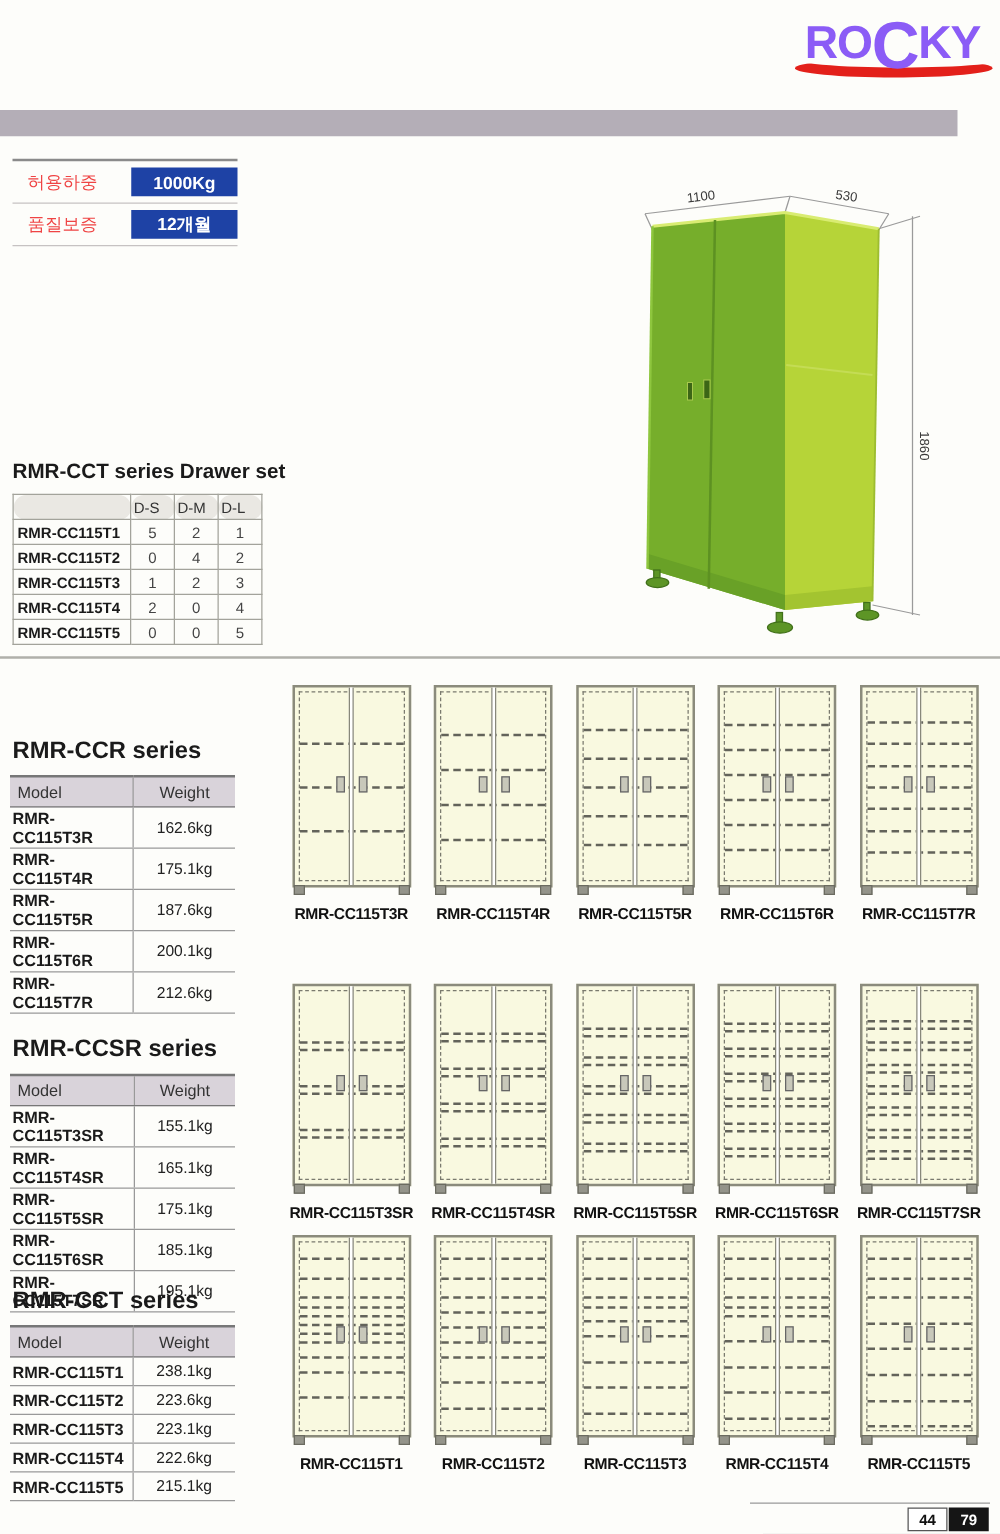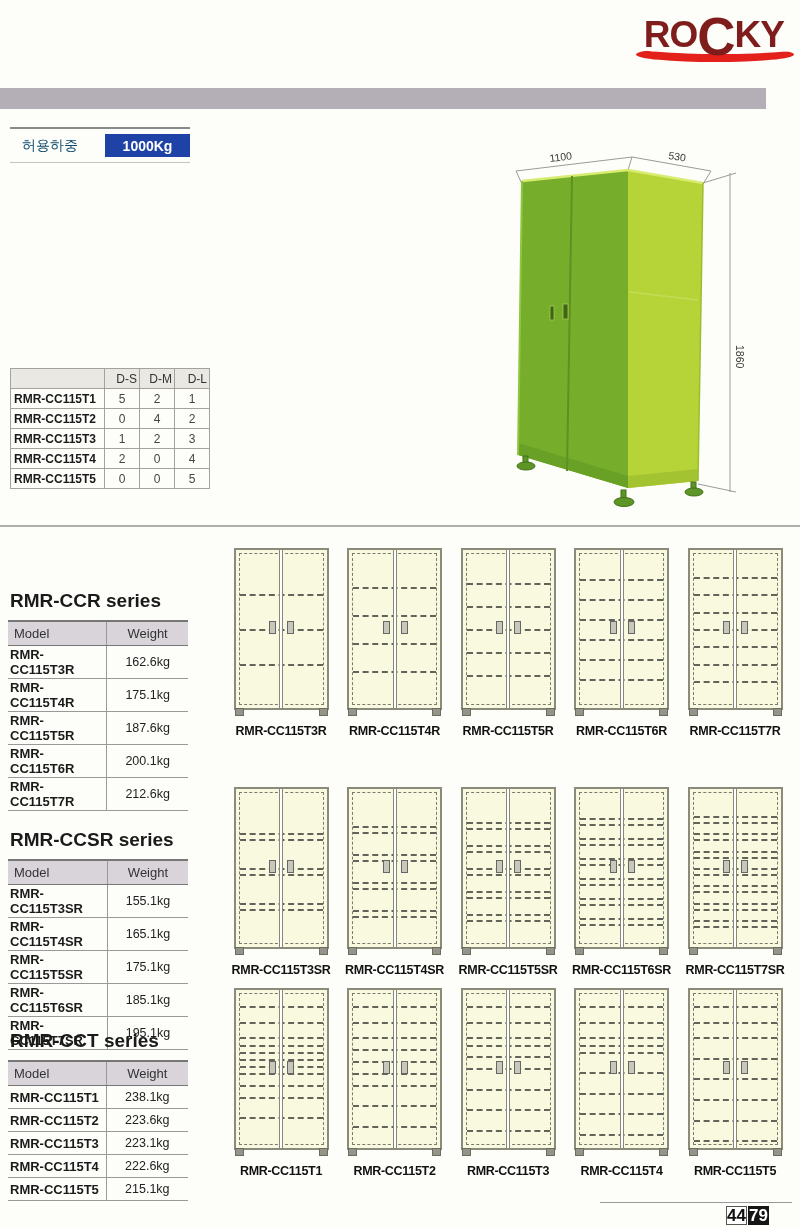--- a/index.html
+++ b/index.html
@@ -1,45 +1,45 @@
 <!DOCTYPE html>
 <html><head>
 <meta charset="utf-8">
 <style>
   html,body{margin:0;padding:0;background:#e8e8e8;}
   .page{position:relative;width:800px;height:1227px;margin:0 auto;background:#fdfdfa;
         font-family:"Liberation Sans", sans-serif;color:#1a1a1a;overflow:hidden;}
 
   
-  .logo{position:absolute;top:10px;right:16px;font-weight:bold;font-size:37px;color:#7f1d1d;line-height:1;white-space:nowrap;}
+  .logo{position:absolute;top:10px;right:16px;font-weight:bold;font-size:37px;color:#8b5cf6;line-height:1;white-space:nowrap;}
   .logo .lt{position:relative;z-index:2;letter-spacing:-1px;}
   .logo .c{font-size:53px;vertical-align:-8px;}
   .swoosh{position:absolute;z-index:1;left:-8px;right:-10px;bottom:1px;height:15px;background:#e3201a;border-radius:50%;}
   .swoosh::after{content:"";position:absolute;left:-4px;right:-14px;top:-8px;height:15px;background:#fdfdfa;border-radius:50%;}
 
   
   .band{position:absolute;left:0;top:88px;width:766px;height:21px;background:#b4aeb7;}
 
   
   .spec{position:absolute;left:10px;top:127px;width:180px;border-top:2px solid #8a8a8a;}
   .spec-row{display:flex;align-items:center;height:33px;border-bottom:1px solid #c6c2c2;}
-  .spec-label{width:86px;padding-left:12px;font-size:14px;color:#0c4a6e;white-space:pre;}
+  .spec-label{width:86px;padding-left:12px;font-size:14px;color:#ef4444;white-space:pre;}
   .spec-badge{width:88px;height:23px;background:#1e42a5;color:#fff;font-weight:bold;font-size:14px;
               display:flex;align-items:center;justify-content:center;}
 
   
   .photo{position:absolute;left:492px;top:140px;width:260px;height:385px;}
   .photo text{font-family:"Liberation Sans",sans-serif;font-size:10.5px;fill:#3a3a3a;}
 
   
   .ds-block{position:absolute;left:10px;top:368px;}
   .ds-title{font-size:16.5px;font-weight:bold;margin:0 0 8px 0;}
   .ds-table{border-collapse:collapse;font-size:12px;}
   .ds-table th,.ds-table td{border:1px solid #a3a39b;height:17px;padding:1px 2px;}
-  .ds-table th{background:#eae8e3;font-weight:normal;color:#333;width:30px;text-align:right;}
+  .ds-table th{background:#eae8e3;font-weight:normal;color:#333;width:30px;text-align:left;border-radius:10px;}
   .ds-table th.blank{width:88px;}
   .ds-table td.model{font-weight:bold;font-size:12px;width:88px;text-align:left;padding-left:3px;}
   .ds-table td.val{text-align:center;color:#444;width:30px;}
 
   
   .hr{position:absolute;left:0;top:525px;width:800px;border-top:2px solid #b0b0aa;}
 
   
   .section{position:absolute;left:0;width:800px;height:220px;}
   .sec-title{position:absolute;left:10px;top:42px;margin:0;font-size:19px;font-weight:bold;}
@@ -65,39 +65,43 @@
   .handle{position:absolute;top:45%;width:5px;height:11px;background:#c8c8ba;border:1px solid #666;z-index:3;}
   .h-left{left:calc(50% - 12px);}
   .h-right{left:calc(50% + 6px);}
   .foot{position:absolute;bottom:-8px;width:9px;height:8px;background:#94948a;border:1px solid #6b6b60;box-sizing:border-box;}
   .f-l{left:-1px;} .f-r{right:-1px;}
   .cab-label{margin-top:14px;font-weight:bold;font-size:12.5px;letter-spacing:-0.3px;color:#111;white-space:nowrap;}
 
   
   .pager-line{position:absolute;left:600px;top:1202px;width:192px;border-top:1.5px solid #999;}
   .pager{position:absolute;left:726px;top:1206px;display:flex;gap:1px;}
-  .pg{width:21px;height:19px;display:flex;align-items:center;justify-content:center;font-weight:bold;font-size:17px;}
+  .pg{width:32px;height:19px;display:flex;align-items:center;justify-content:center;font-weight:bold;font-size:12px;}
   .pg-left{background:#fff;border:1px solid #555;color:#111;box-sizing:border-box;}
   .pg-right{background:#151515;color:#fff;}
 </style>
 </head>
 <body>
 
 <div class="page">
 
   <div class="logo">
     <span class="swoosh"></span><span class="lt">RO</span><span class="lt c">C</span><span class="lt">KY</span>
   </div>
 
   <div class="band"></div>
 
   <div class="spec">
     <div class="spec-row">
       <span class="spec-label">허용하중</span>
       <span class="spec-badge">1000Kg</span>
+    </div>
+    <div class="spec-row">
+      <span class="spec-label">품질보증</span>
+      <span class="spec-badge">12개월</span>
     </div>
   </div>
 
   <svg class="photo" viewBox="0 0 260 385">
 
     <g stroke="#9a9a9a" stroke-width="1" fill="none">
       <line x1="24" y1="31" x2="140" y2="17"></line>
       <line x1="140" y1="17" x2="219" y2="31"></line>
       <line x1="238" y1="33" x2="238" y2="352"></line>
       <line x1="24" y1="31" x2="30" y2="44"></line>
@@ -127,20 +131,21 @@
       <rect x="31" y="316" width="5" height="8"></rect>
         <ellipse cx="34" cy="326" rx="9" ry="4"></ellipse>
       <rect x="129" y="350" width="5" height="9"></rect>
         <ellipse cx="132" cy="362" rx="10" ry="4.5"></ellipse>
       <rect x="199" y="342" width="5" height="8"></rect>
         <ellipse cx="202" cy="352" rx="9" ry="4"></ellipse>
     </g>
   </svg>
 
   <div class="ds-block">
+    <h3 class="ds-title">RMR-CCT series Drawer set</h3>
     <table class="ds-table">
       <thead>
         <tr>
           <th class="blank"></th>
           <th>D-S</th>
           <th>D-M</th>
           <th>D-L</th>
         </tr>
       </thead>
       <tbody>

